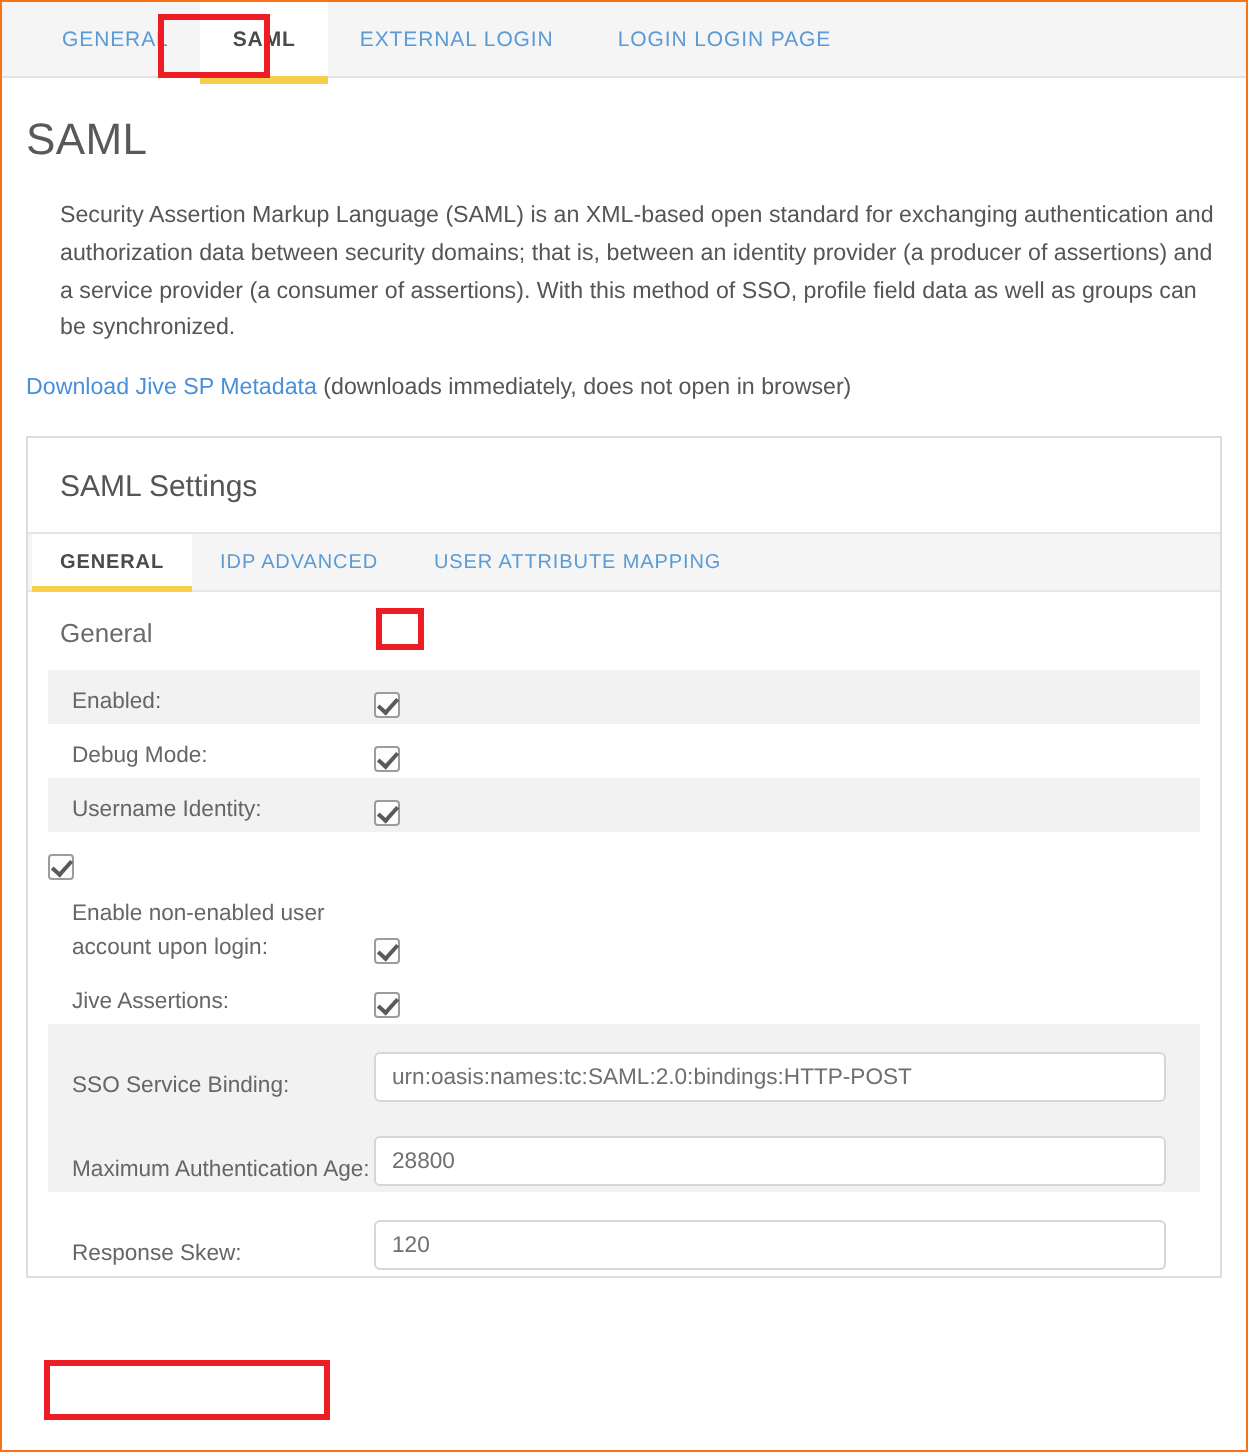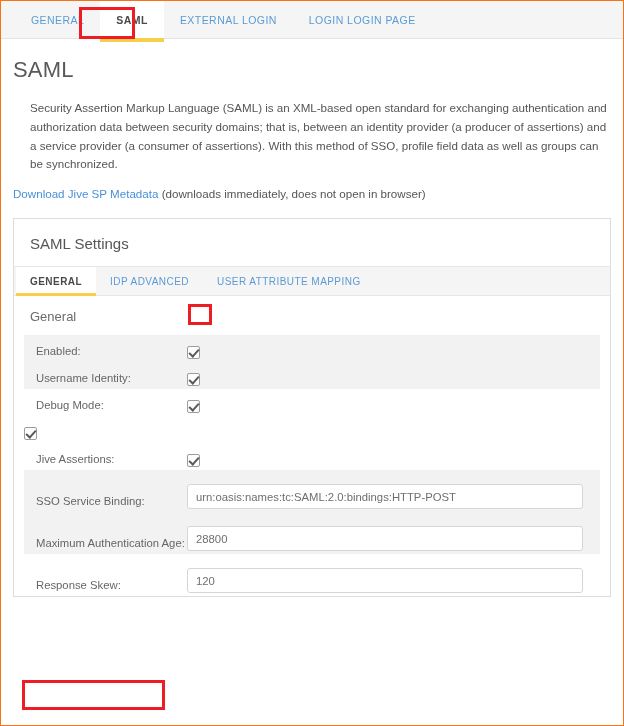--- a/index.html
+++ b/index.html
@@ -307,33 +307,39 @@
 
       <h3 id="section-title">General</h3>
 
       <div id="form-rows">
           <div class="form-row striped">
             <div class="row-label">Enabled:</div>
             <div class="row-control">
               <span class="cbx checked"></span>
             </div>
           </div>
+          <div class="form-row plain">
+            <div class="row-label">Debug Mode:</div>
+            <div class="row-control">
+              <span class="cbx checked"></span>
+            </div>
+          </div>
           <div class="form-row striped">
             <div class="row-label">Username Identity:</div>
             <div class="row-control">
               <span class="cbx checked"></span>
             </div>
           </div>
           <div class="form-row plain">
-            <div class="row-label">Debug Mode:</div>
-            <div class="row-control">
-              <span class="cbx checked"></span>
-            </div>
-          </div>
-          <div class="form-row plain">
+            <div class="row-control">
+              <span class="cbx checked"></span>
+            </div>
+          </div>
+          <div class="form-row plain tall">
+            <div class="row-label">Enable non-enabled user account upon login:</div>
             <div class="row-control">
               <span class="cbx checked"></span>
             </div>
           </div>
           <div class="form-row plain">
             <div class="row-label">Jive Assertions:</div>
             <div class="row-control">
               <span class="cbx checked"></span>
             </div>
           </div>

